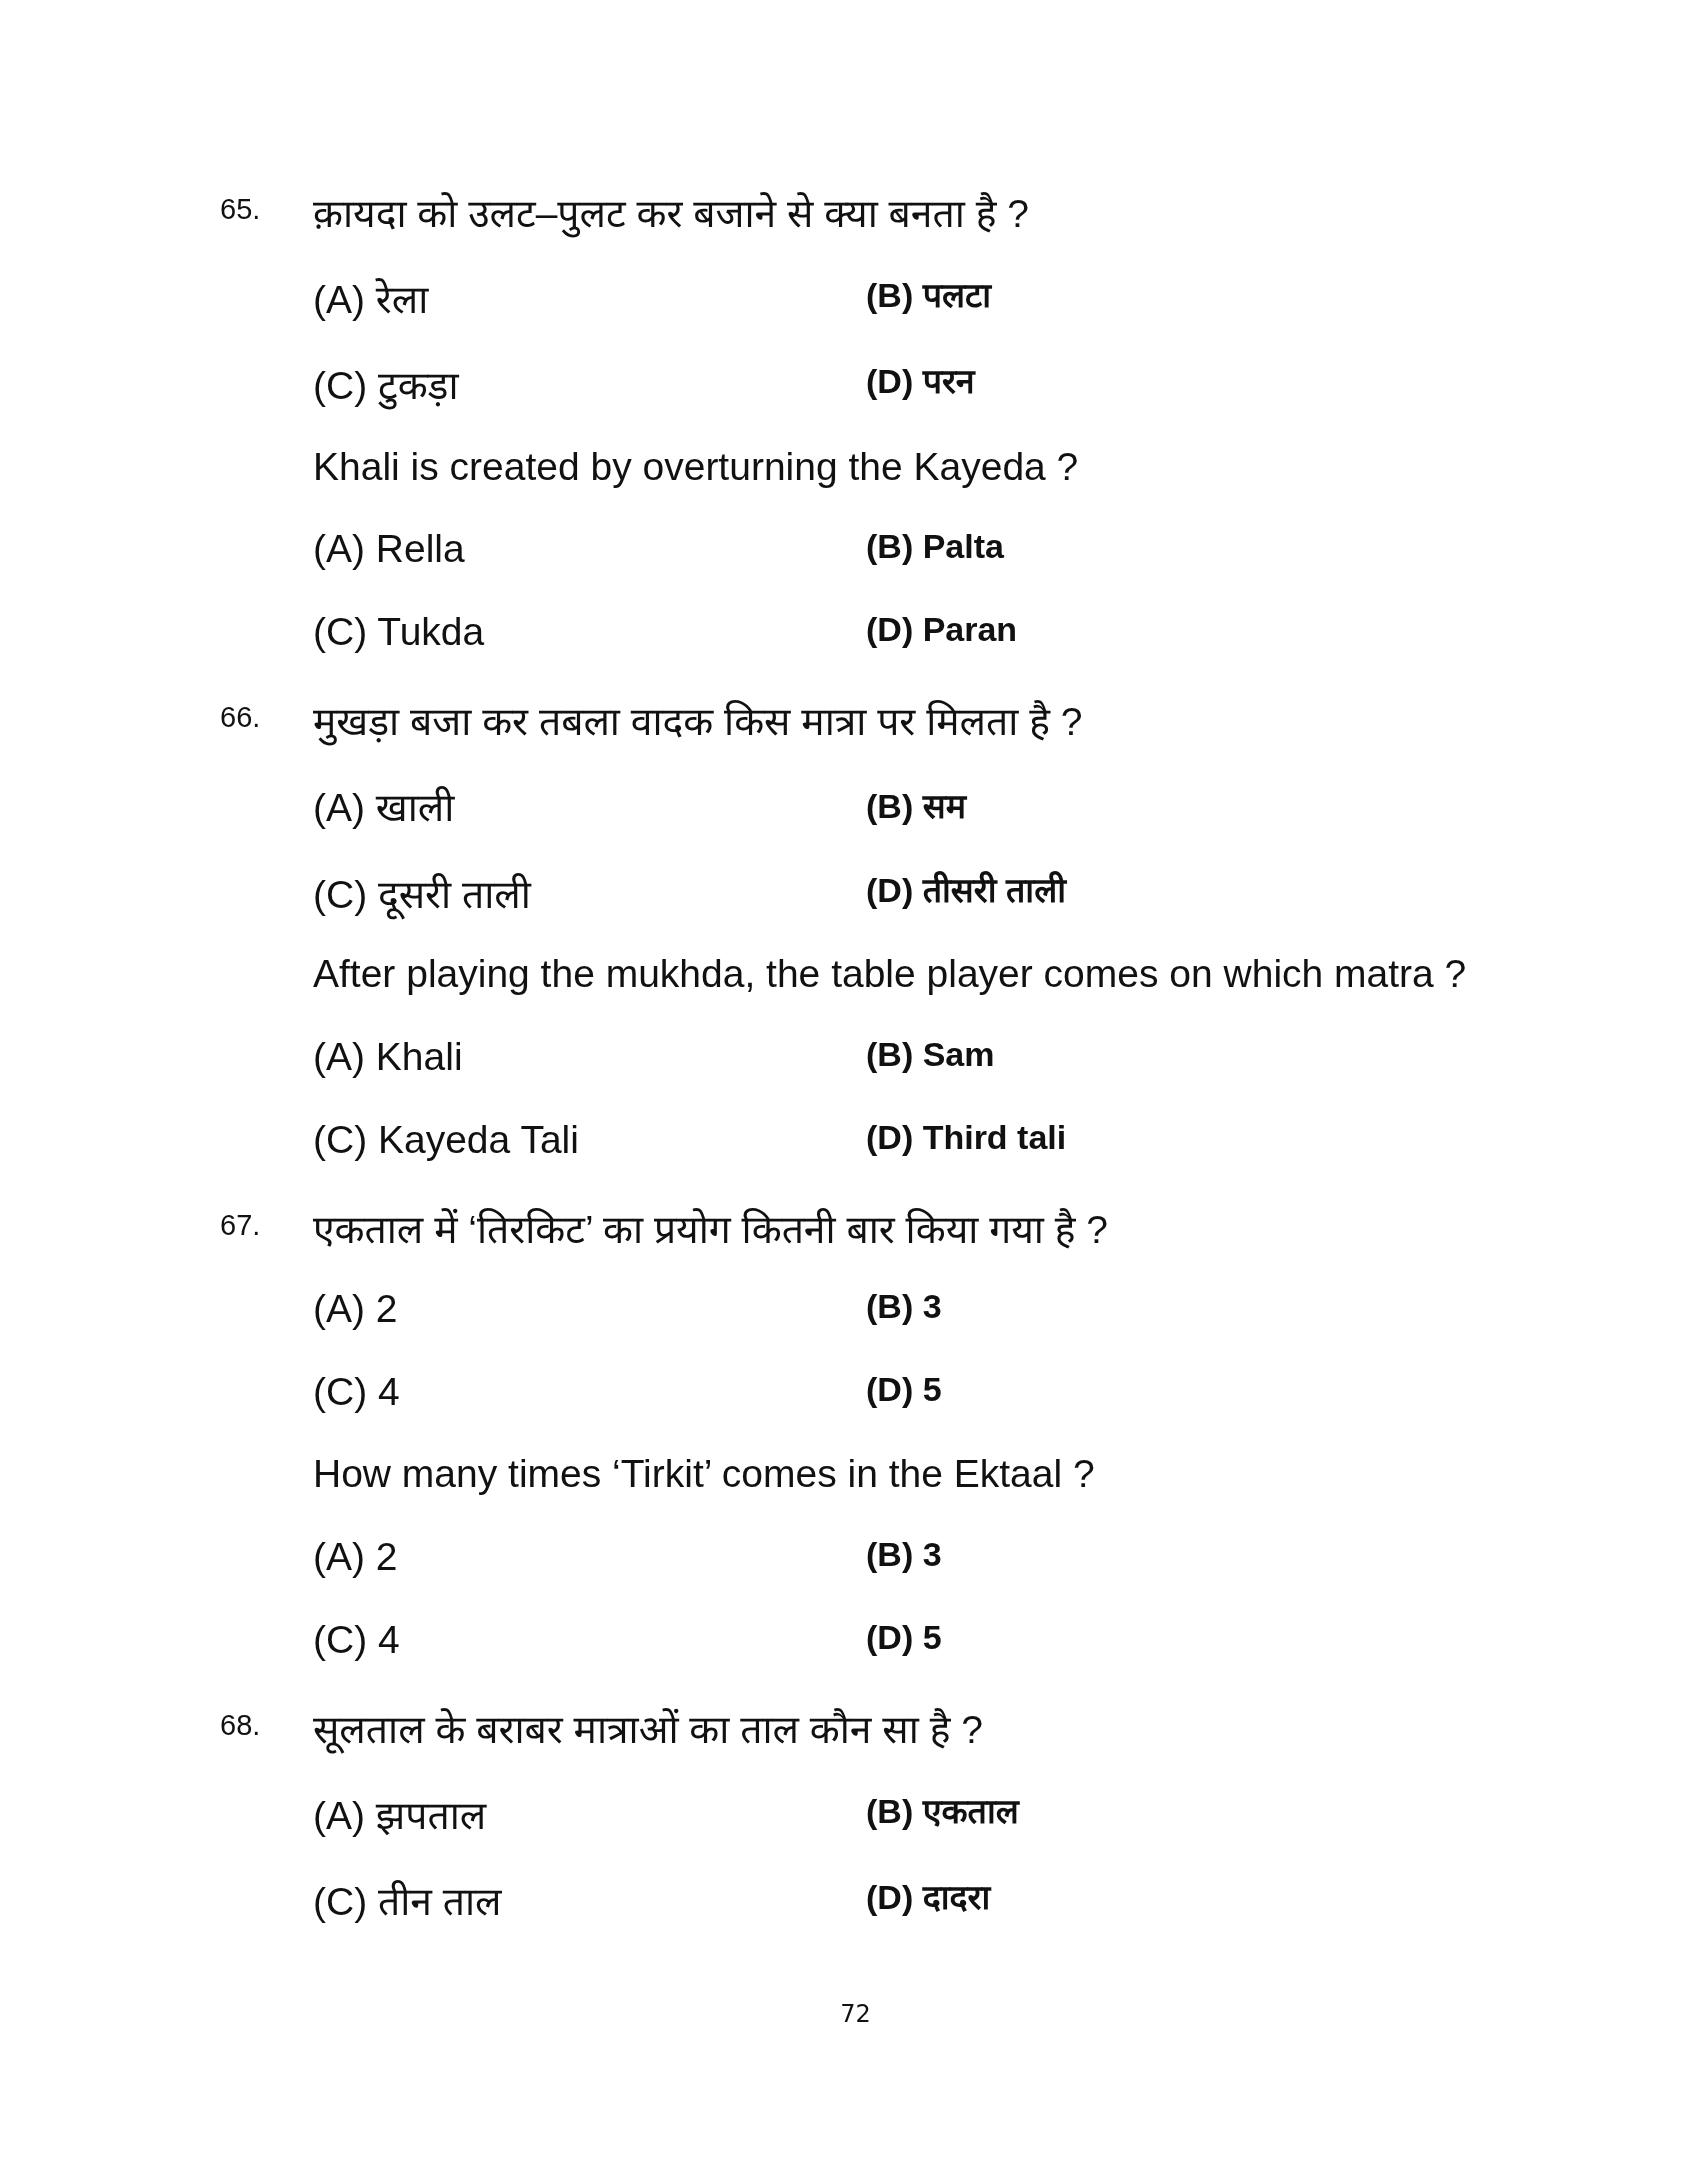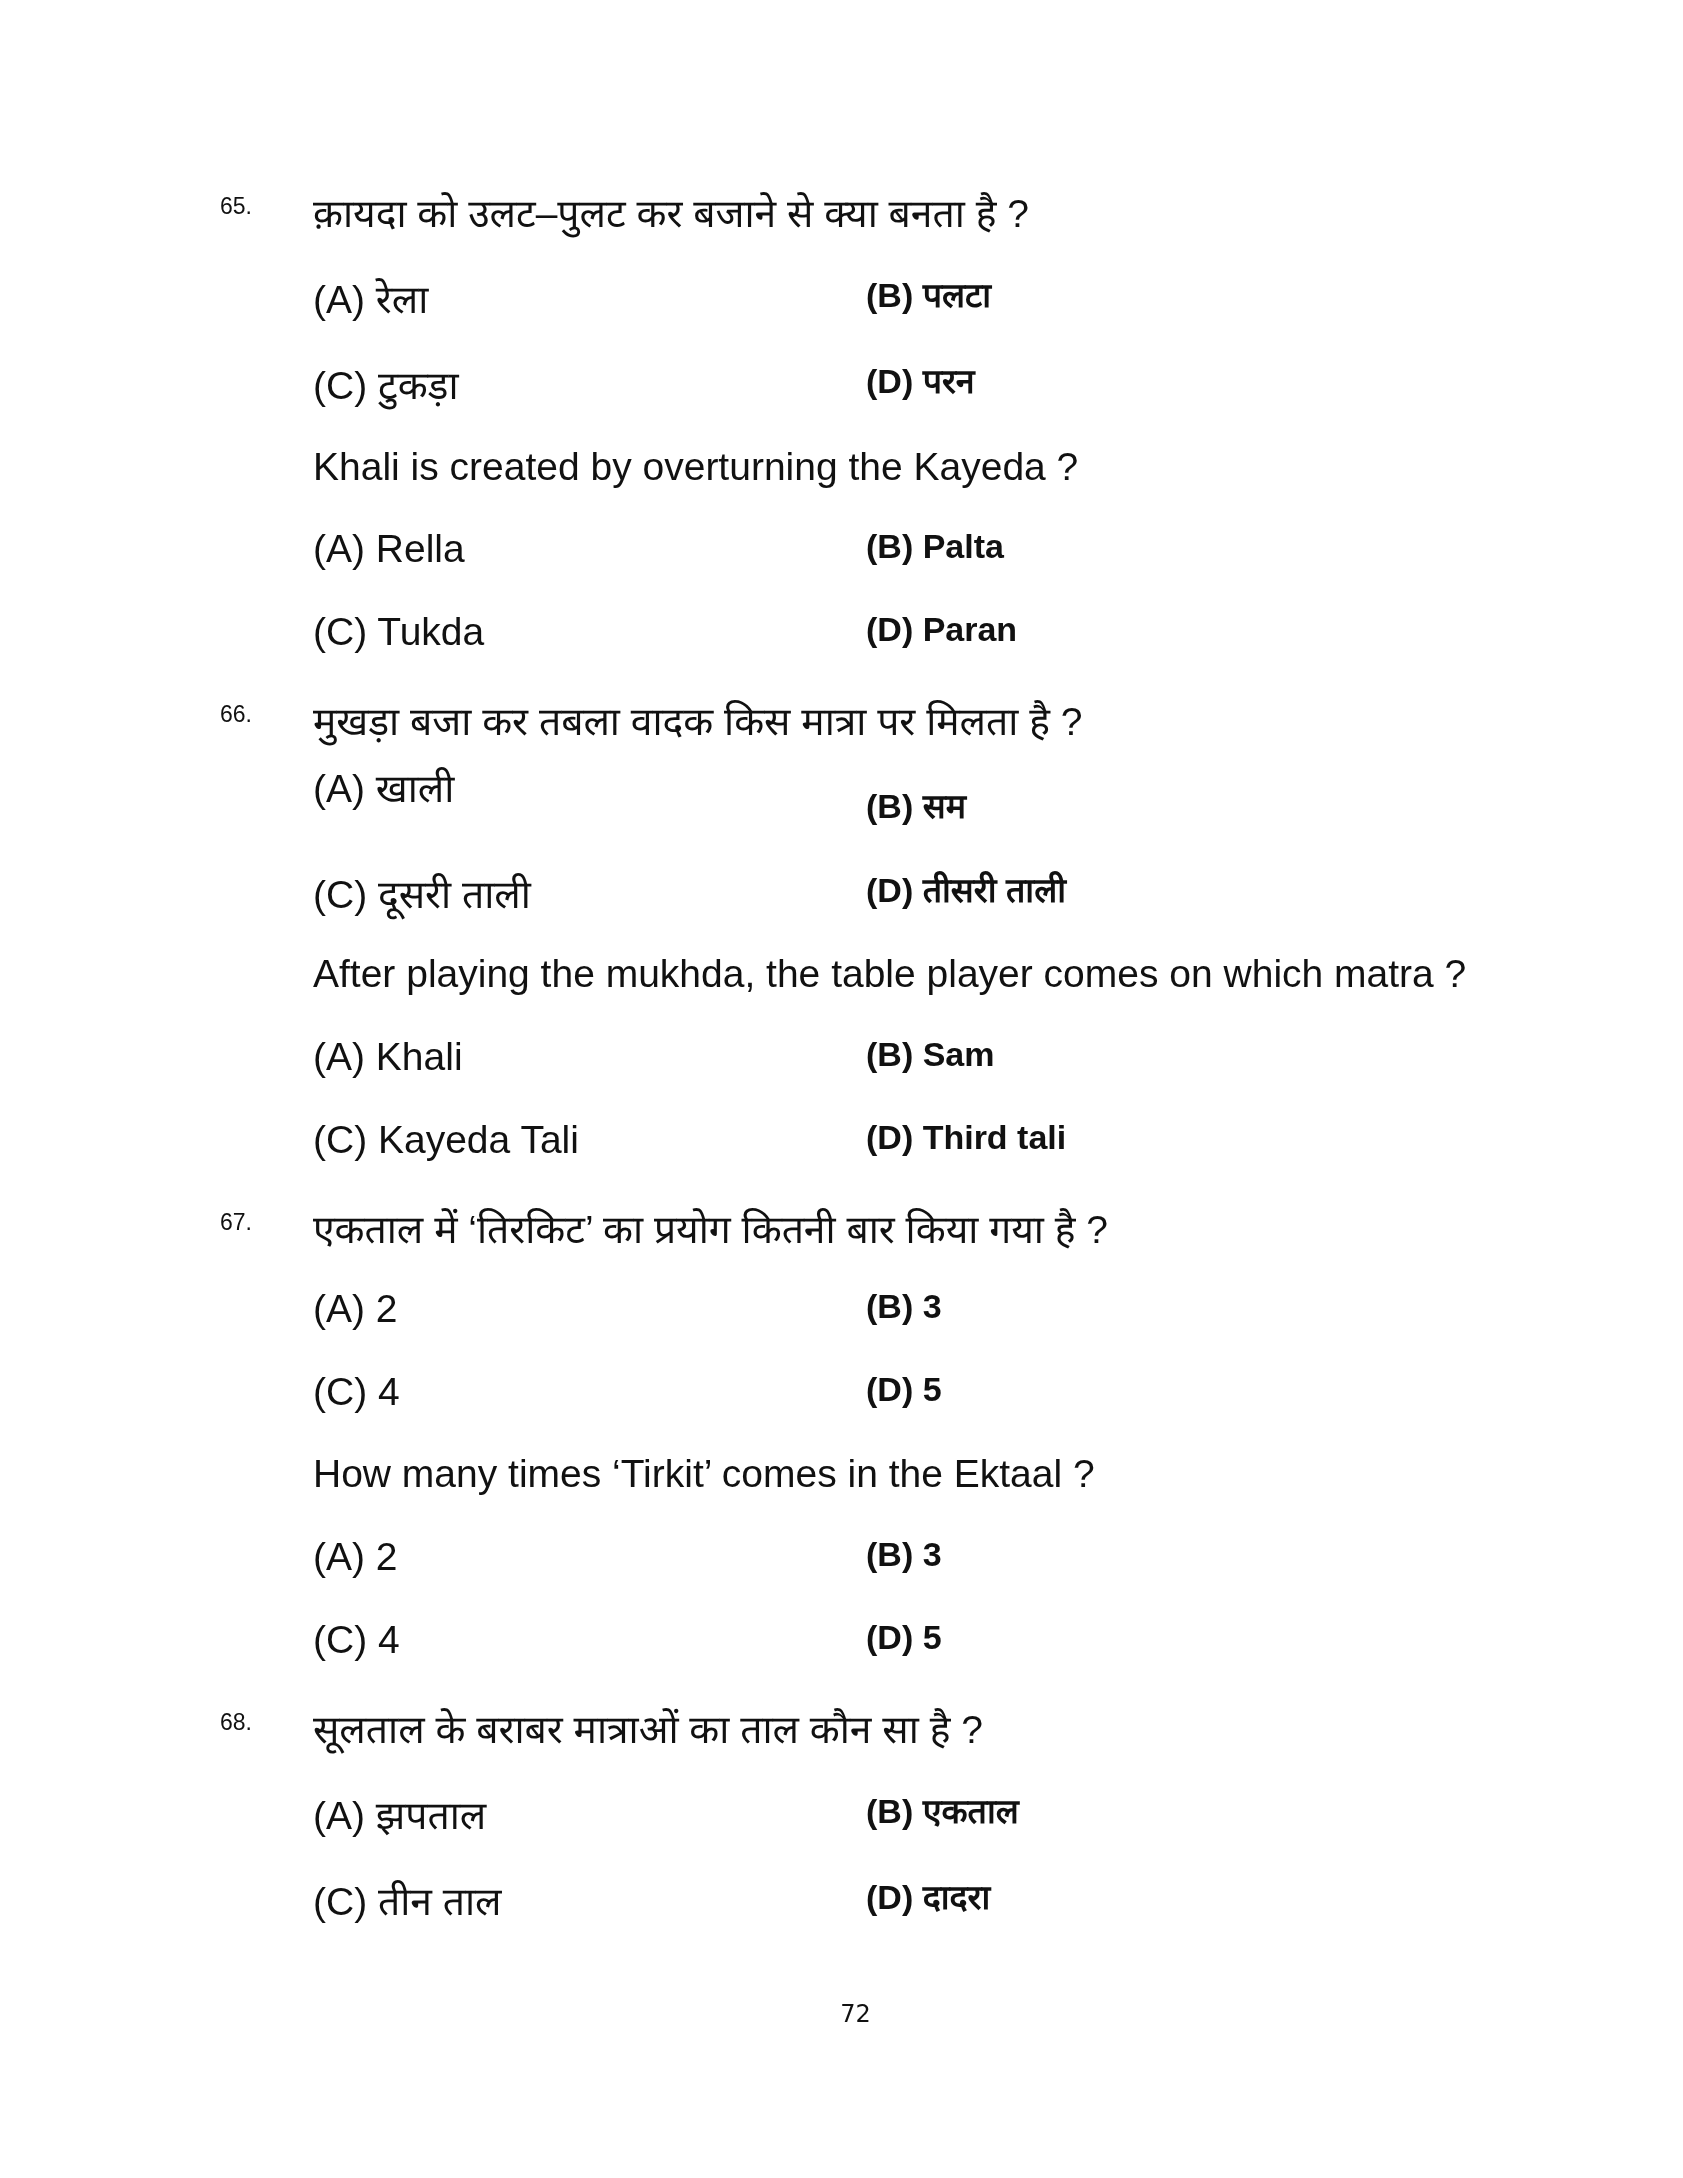--- a/index.html
+++ b/index.html
@@ -1,18 +1,18 @@
 <!DOCTYPE html>
 <html><head>
 <meta charset="utf-8">
 <style>
   html, body { margin:0; padding:0; background:#ffffff; }
   body { width:1683px; height:2178px; position:relative; overflow:hidden;
          font-family:"Liberation Sans", sans-serif; color:#111; }
-  .qnum { position:absolute; left:220px; font-size:23px; }
+  .qnum { position:absolute; left:220px; font-size:29px; }
   .line { position:absolute; left:313px; font-size:39px; white-space:nowrap; }
   .optB { position:absolute; left:866px; font-size:34px; white-space:nowrap;font-weight:bold; }
   .pageno { position:absolute; left:0; width:1711px; text-align:center; top:2000px;
             font-family:"DejaVu Sans", sans-serif; font-size:24px; }
 </style>
 </head>
 <body>
 
 <div class="qnum" style="top:193px">65.</div>
 <div class="line" style="top:185px">क़ायदा को उलट–पुलट कर बजाने से क्या बनता है ?</div>
@@ -21,21 +21,21 @@
 <div class="line" style="top:357px">(C) टुकड़ा</div>
 <div class="optB" style="top:357px">(D) परन</div>
 <div class="line" style="top:445px">Khali is created by overturning the Kayeda ?</div>
 <div class="line" style="top:527px">(A) Rella</div>
 <div class="optB" style="top:527px">(B) Palta</div>
 <div class="line" style="top:610px">(C) Tukda</div>
 <div class="optB" style="top:610px">(D) Paran</div>
 
 <div class="qnum" style="top:701px">66.</div>
 <div class="line" style="top:693px">मुखड़ा बजा कर तबला वादक किस मात्रा पर मिलता है ?</div>
-<div class="line" style="top:760px">(A) खाली</div>
+<div class="line" style="top:779px">(A) खाली</div>
 <div class="optB" style="top:782px">(B) सम</div>
 <div class="line" style="top:866px">(C) दूसरी ताली</div>
 <div class="optB" style="top:866px">(D) तीसरी ताली</div>
 <div class="line" style="top:952px">After playing the mukhda, the table player comes on which matra ?</div>
 <div class="line" style="top:1035px">(A) Khali</div>
 <div class="optB" style="top:1035px">(B) Sam</div>
 <div class="line" style="top:1118px">(C) Kayeda Tali</div>
 <div class="optB" style="top:1118px">(D) Third tali</div>
 
 <div class="qnum" style="top:1209px">67.</div>

